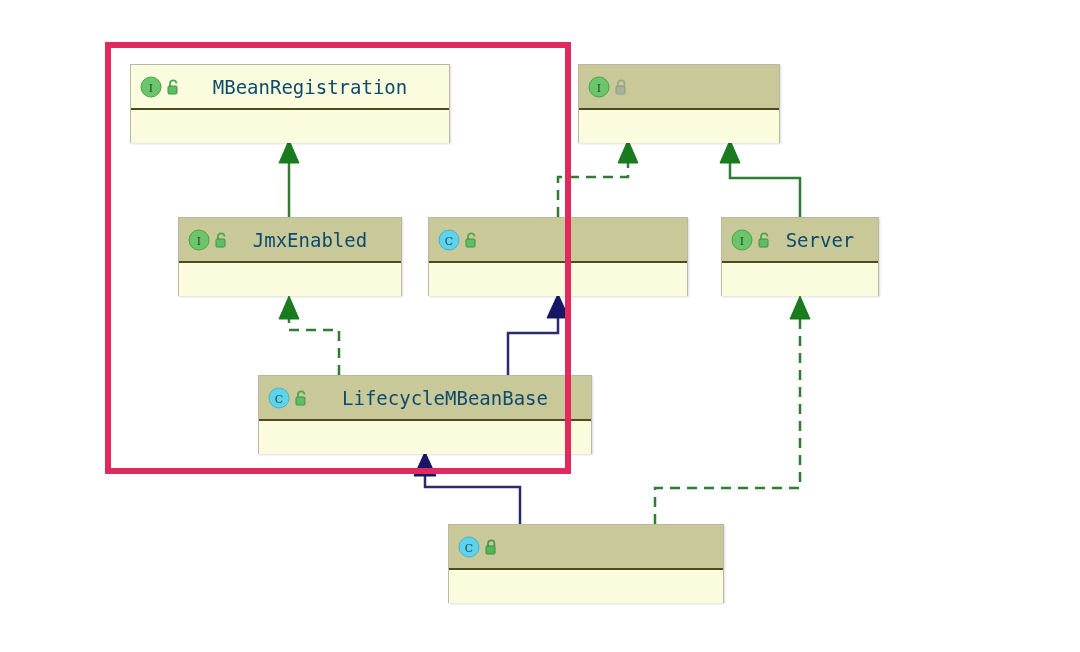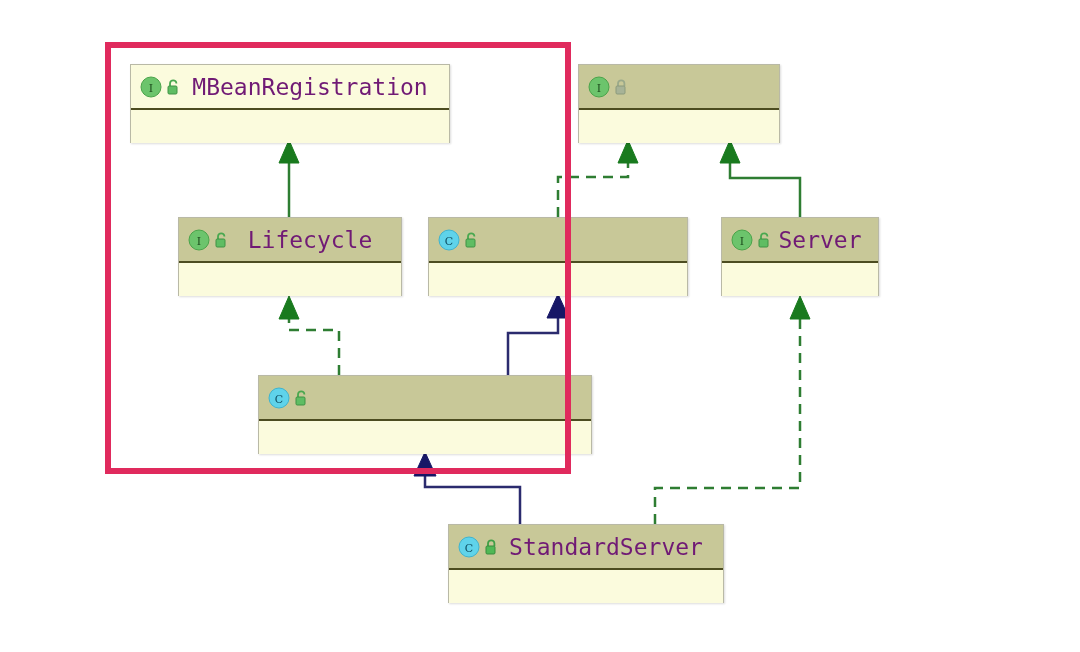--- a/index.html
+++ b/index.html
@@ -45,22 +45,22 @@
   .uml-node.plain .node-header {
     background: #fbfbdd;
   }
   .node-body {
     box-sizing: border-box;
     height: 33px;
     background: #fbfbdd;
   }
   .node-title {
     font-family: "DejaVu Sans Mono", monospace;
-    font-size: 23px;
-    color: #701a75;
+    font-size: 19px;
+    color: #0c4a6e;
     letter-spacing: 0px;
     white-space: nowrap;
     flex: 1;
     text-align: center;
     padding-right: 12px;
   }
   .stereo-icon {
     flex: none;
     width: 22px;
     height: 22px;
@@ -154,21 +154,21 @@
   <div class="uml-node" style="left:178px; top:217px; width:224px; height:79px;">
     <div class="node-header">
       <svg class="stereo-icon" viewBox="0 0 22 22">
         <circle cx="11" cy="11" r="10" fill="#6cc46c" stroke="#4aa44a" stroke-width="1"></circle>
         <text x="11" y="16" font-family="DejaVu Serif, serif" font-size="11" fill="#1d4d1d" text-anchor="middle">I</text>
       </svg>
       <svg class="lock-icon" viewBox="0 0 16 18">
         <path d="M5 8 V5.5 A3.2 3.2 0 0 1 11.4 5.5" fill="none" stroke="#49a84f" stroke-width="1.8"></path>
         <rect x="3" y="8" width="9" height="8" rx="1.2" fill="#5fbd63" stroke="#3f9244" stroke-width="1"></rect>
       </svg>
-      <span class="node-title">Lifecycle</span>
+      <span class="node-title">JmxEnabled</span>
     </div>
     <div class="node-body"></div>
   </div>
 
   <div class="uml-node" style="left:428px; top:217px; width:260px; height:79px;">
     <div class="node-header">
       <svg class="stereo-icon" viewBox="0 0 22 22">
         <circle cx="11" cy="11" r="10" fill="#5fd3ea" stroke="#3fb4cf" stroke-width="1"></circle>
         <text x="11" y="16" font-family="DejaVu Serif, serif" font-size="11" fill="#0f4f63" text-anchor="middle">C</text>
       </svg>
@@ -198,34 +198,34 @@
   <div class="uml-node" style="left:258px; top:375px; width:334px; height:79px;">
     <div class="node-header">
       <svg class="stereo-icon" viewBox="0 0 22 22">
         <circle cx="11" cy="11" r="10" fill="#5fd3ea" stroke="#3fb4cf" stroke-width="1"></circle>
         <text x="11" y="16" font-family="DejaVu Serif, serif" font-size="11" fill="#0f4f63" text-anchor="middle">C</text>
       </svg>
       <svg class="lock-icon" viewBox="0 0 16 18">
         <path d="M5 8 V5.5 A3.2 3.2 0 0 1 11.4 5.5" fill="none" stroke="#49a84f" stroke-width="1.8"></path>
         <rect x="3" y="8" width="9" height="8" rx="1.2" fill="#5fbd63" stroke="#3f9244" stroke-width="1"></rect>
       </svg>
+      <span class="node-title">LifecycleMBeanBase</span>
     </div>
     <div class="node-body"></div>
   </div>
 
   <div class="uml-node" style="left:448px; top:524px; width:276px; height:79px;">
     <div class="node-header">
       <svg class="stereo-icon" viewBox="0 0 22 22">
         <circle cx="11" cy="11" r="10" fill="#5fd3ea" stroke="#3fb4cf" stroke-width="1"></circle>
         <text x="11" y="16" font-family="DejaVu Serif, serif" font-size="11" fill="#0f4f63" text-anchor="middle">C</text>
       </svg>
       <svg class="lock-icon" viewBox="0 0 16 18">
         <path d="M5 8 V5.5 A3.2 3.2 0 0 1 11.4 5.5 V8" fill="none" stroke="#3f9f46" stroke-width="1.8"></path>
         <rect x="3" y="8" width="9" height="8" rx="1.2" fill="#4fb855" stroke="#388c3d" stroke-width="1"></rect>
       </svg>
-      <span class="node-title">StandardServer</span>
     </div>
     <div class="node-body"></div>
   </div>
 
   <div id="highlight-box" style="left:105px; top:42px; width:466px; height:432px;"></div>
 
 </div>
 
 </body></html>

